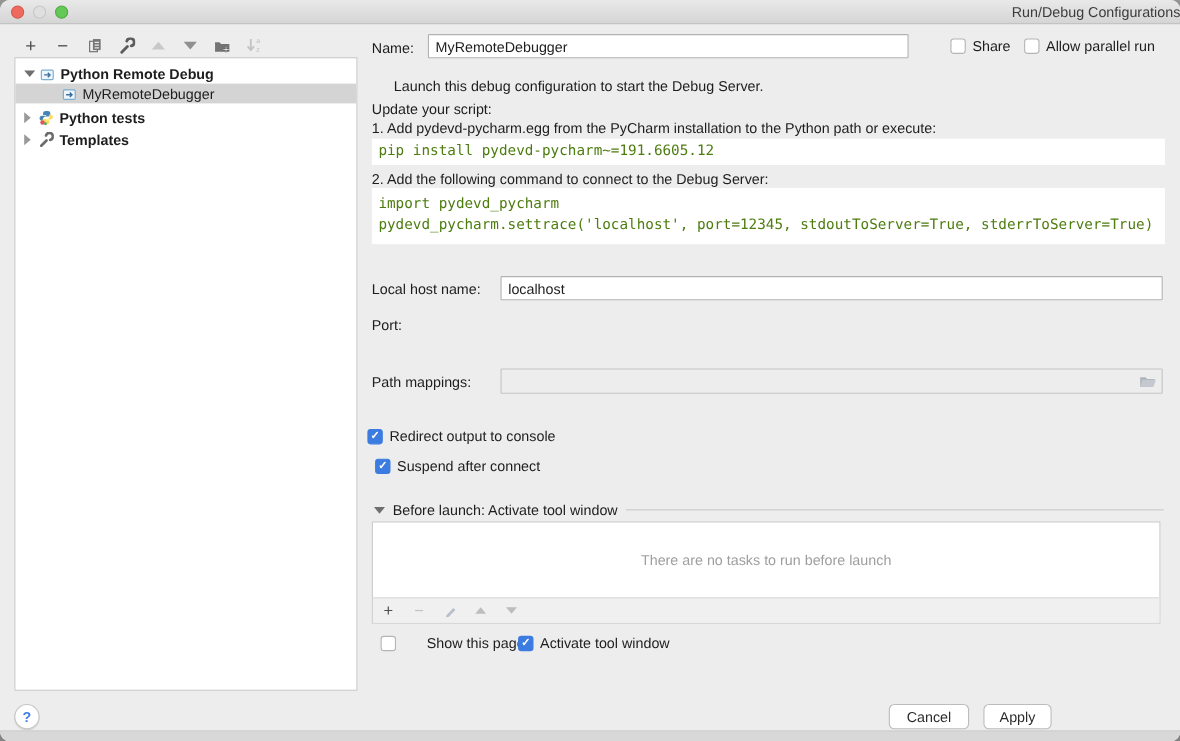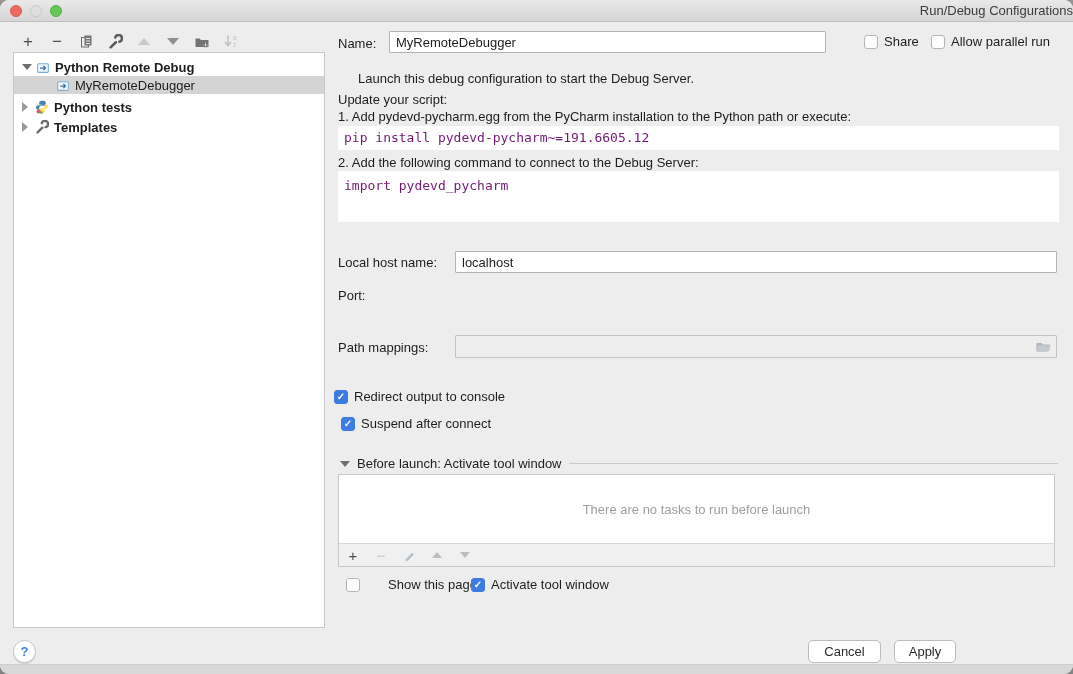--- a/index.html
+++ b/index.html
@@ -47,21 +47,21 @@
   
   .abs { position:absolute; }
   .lbl { font-size:13px; color:#1d1d1d; white-space:nowrap; }
   .text-field {
     background:#fff; border:1px solid #b3b3b3; border-radius:1px;
     font-family:"Liberation Sans", sans-serif; font-size:13px; color:#1d1d1d;
     padding:0 6px; outline:none;
   }
   .codeblock {
     background:#fff; font-family:"DejaVu Sans Mono", monospace; font-size:13px;
-    color:#701a75; white-space:nowrap; overflow:hidden;
+    color:#4d7c0f; white-space:nowrap; overflow:hidden;
   }
   .checkbox {
     width:14px; height:14px; border-radius:3px; background:#fff;
     border:1px solid #b5b5b5; display:inline-flex; align-items:center; justify-content:center;
     flex:none;
   }
   .checkbox.checked { background:#3c7ce1; border-color:#3c7ce1; }
   .checkbox.checked::after { content:"✓"; color:#fff; font-size:10px; font-weight:bold; line-height:1; }
   .cb-row { position:absolute; display:flex; align-items:center; gap:6px; }
 
@@ -208,20 +208,21 @@
     <span class="lbl">Allow parallel run</span>
   </div>
 
   <div class="abs lbl" style="left:338px; top:71px;margin-left:20px;">Launch this debug configuration to start the Debug Server.</div>
   <div class="abs lbl" style="left:338px; top:92px;">Update your script:</div>
   <div class="abs lbl" style="left:338px; top:109px;">1. Add pydevd-pycharm.egg from the PyCharm installation to the Python path or execute:</div>
   <div class="codeblock abs" style="left:338px; top:126px; width:721px; height:24px; line-height:24px; padding:0 6px;">pip install pydevd-pycharm~=191.6605.12</div>
   <div class="abs lbl" style="left:338px; top:155px;">2. Add the following command to connect to the Debug Server:</div>
   <div class="codeblock abs" style="left:338px; top:171px; width:721px; height:51px; padding:5px 6px 0;">
     <div style="line-height:19px;">import pydevd_pycharm</div>
+    <div style="line-height:19px;">pydevd_pycharm.settrace('localhost', port=12345, stdoutToServer=True, stderrToServer=True)</div>
   </div>
 
   <div class="abs lbl" style="left:338px; top:255px;">Local host name:</div>
   <input class="text-field abs" style="left: 455px; top: 251px; width: 602px; height: 22px;" value="localhost">
 
   <div class="abs lbl" style="left:338px; top:288px;">Port:</div>
 
   <div class="abs lbl" style="left:338px; top:340px;">Path mappings:</div>
   <div class="abs" style="left:455px; top:335px; width:602px; height:23px; border:1px solid #c4c4c4; border-radius:1px; display:flex; align-items:center; justify-content:flex-end; padding-right:4px;">
     <span>

